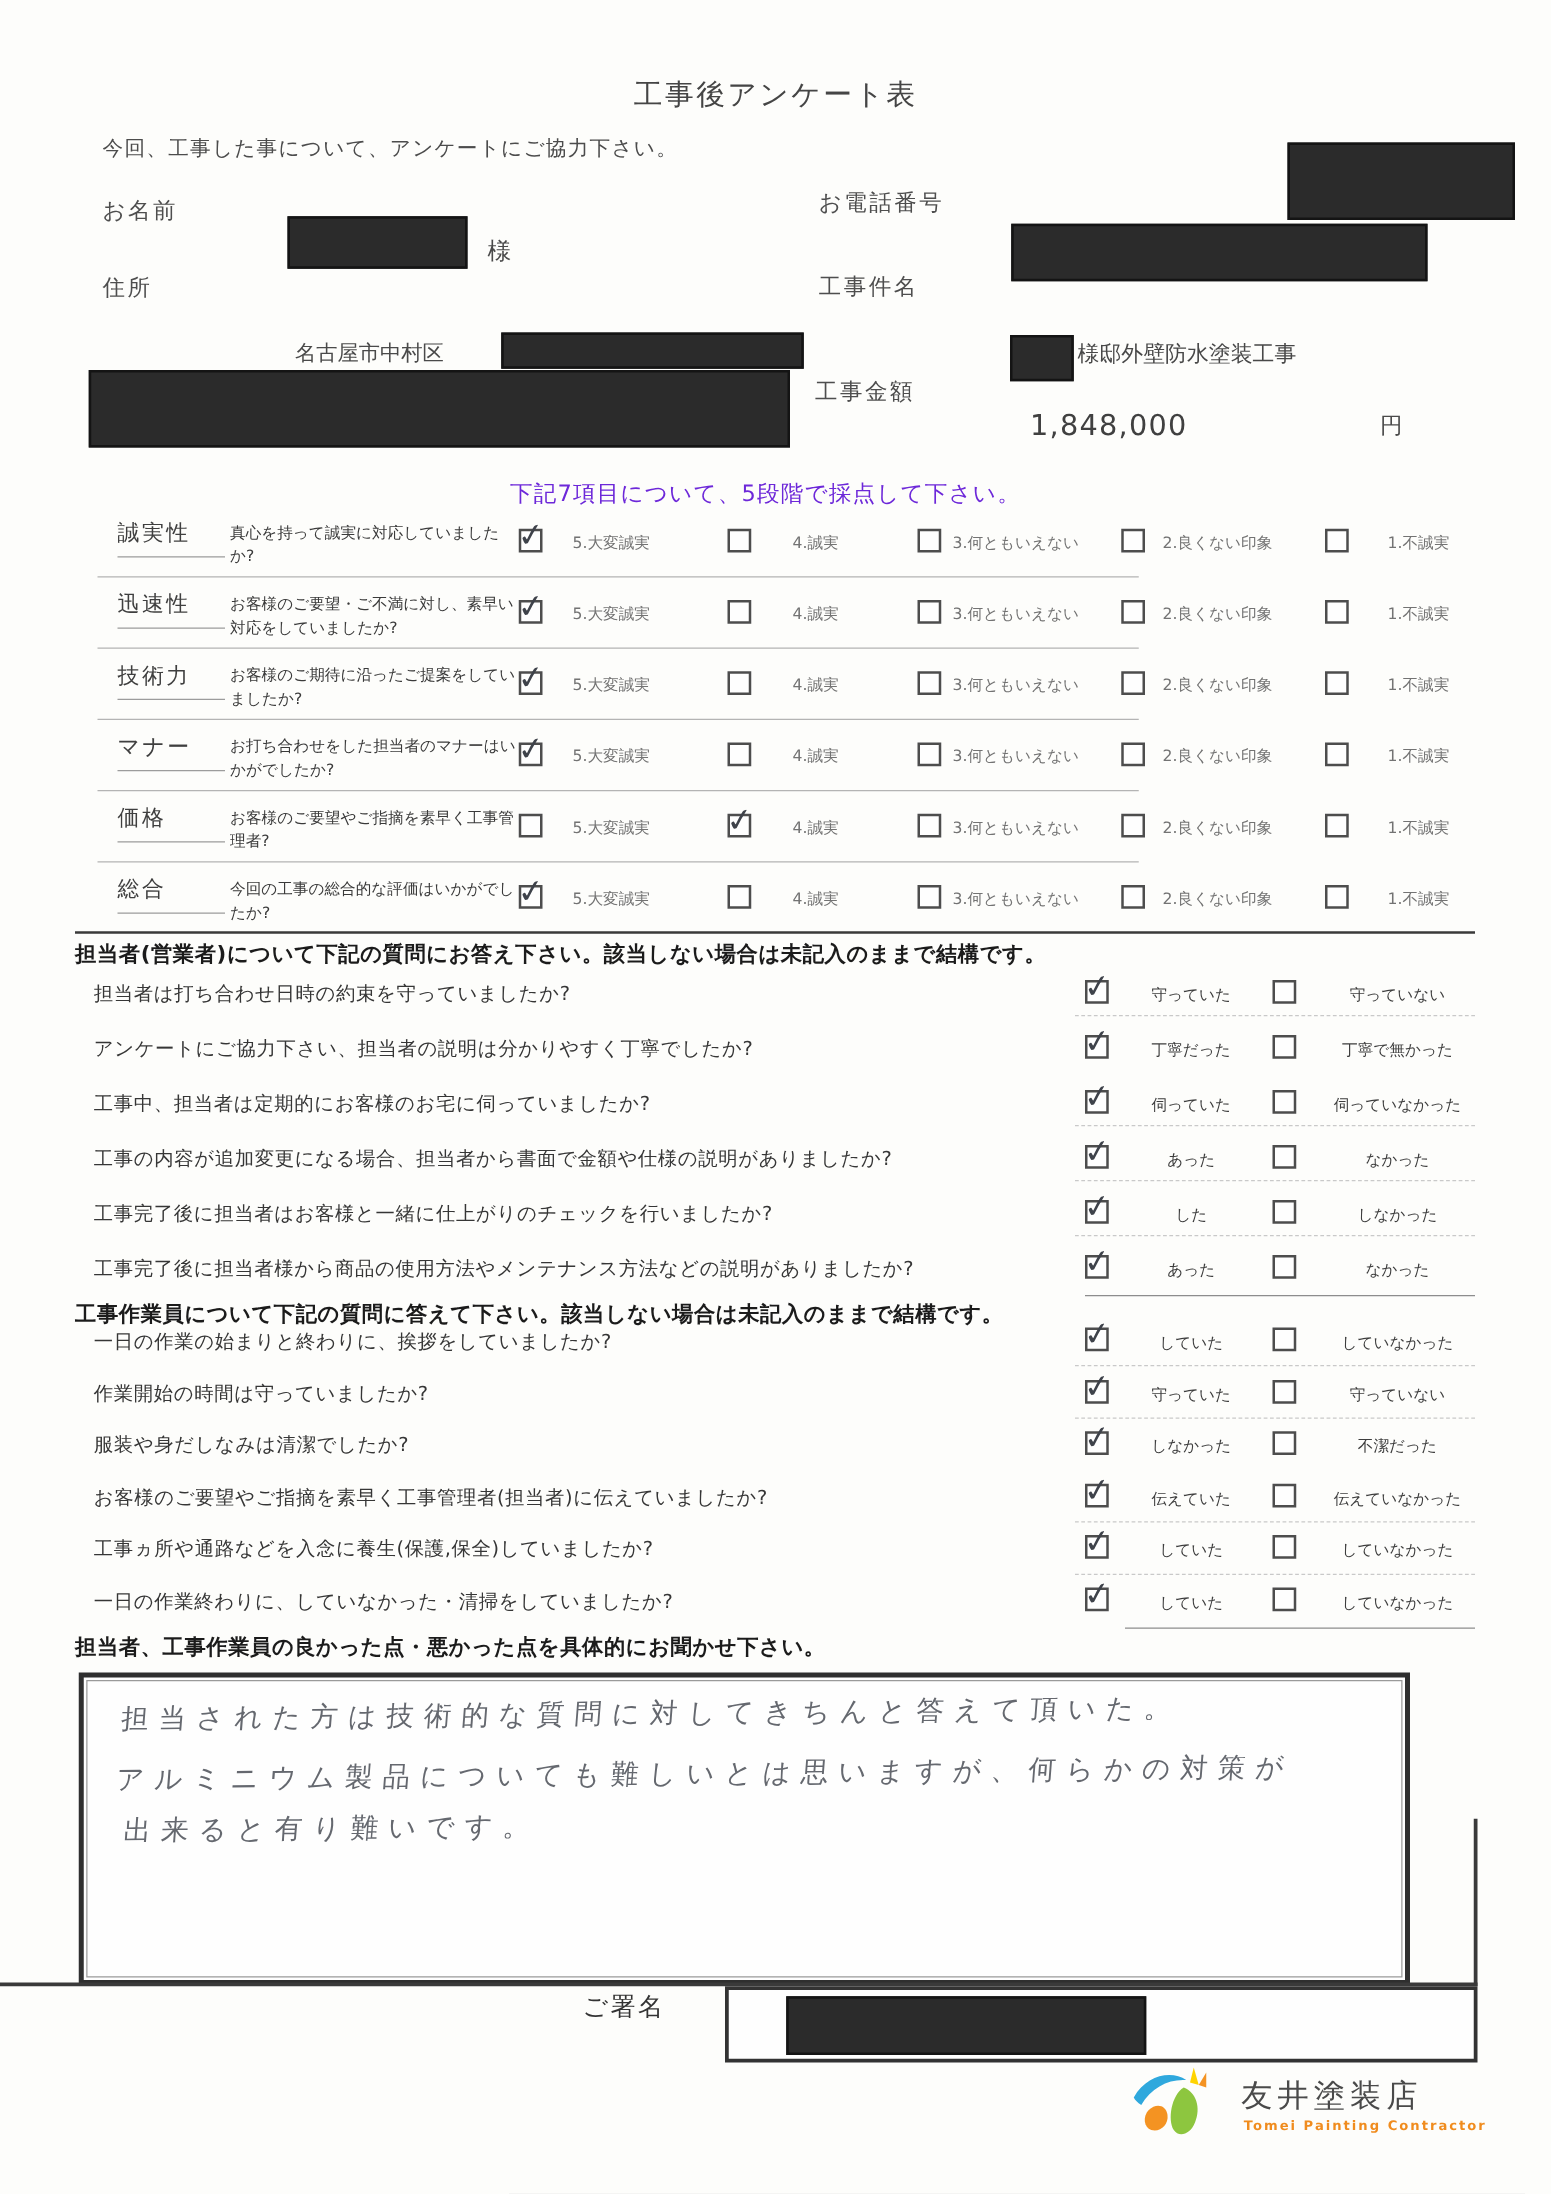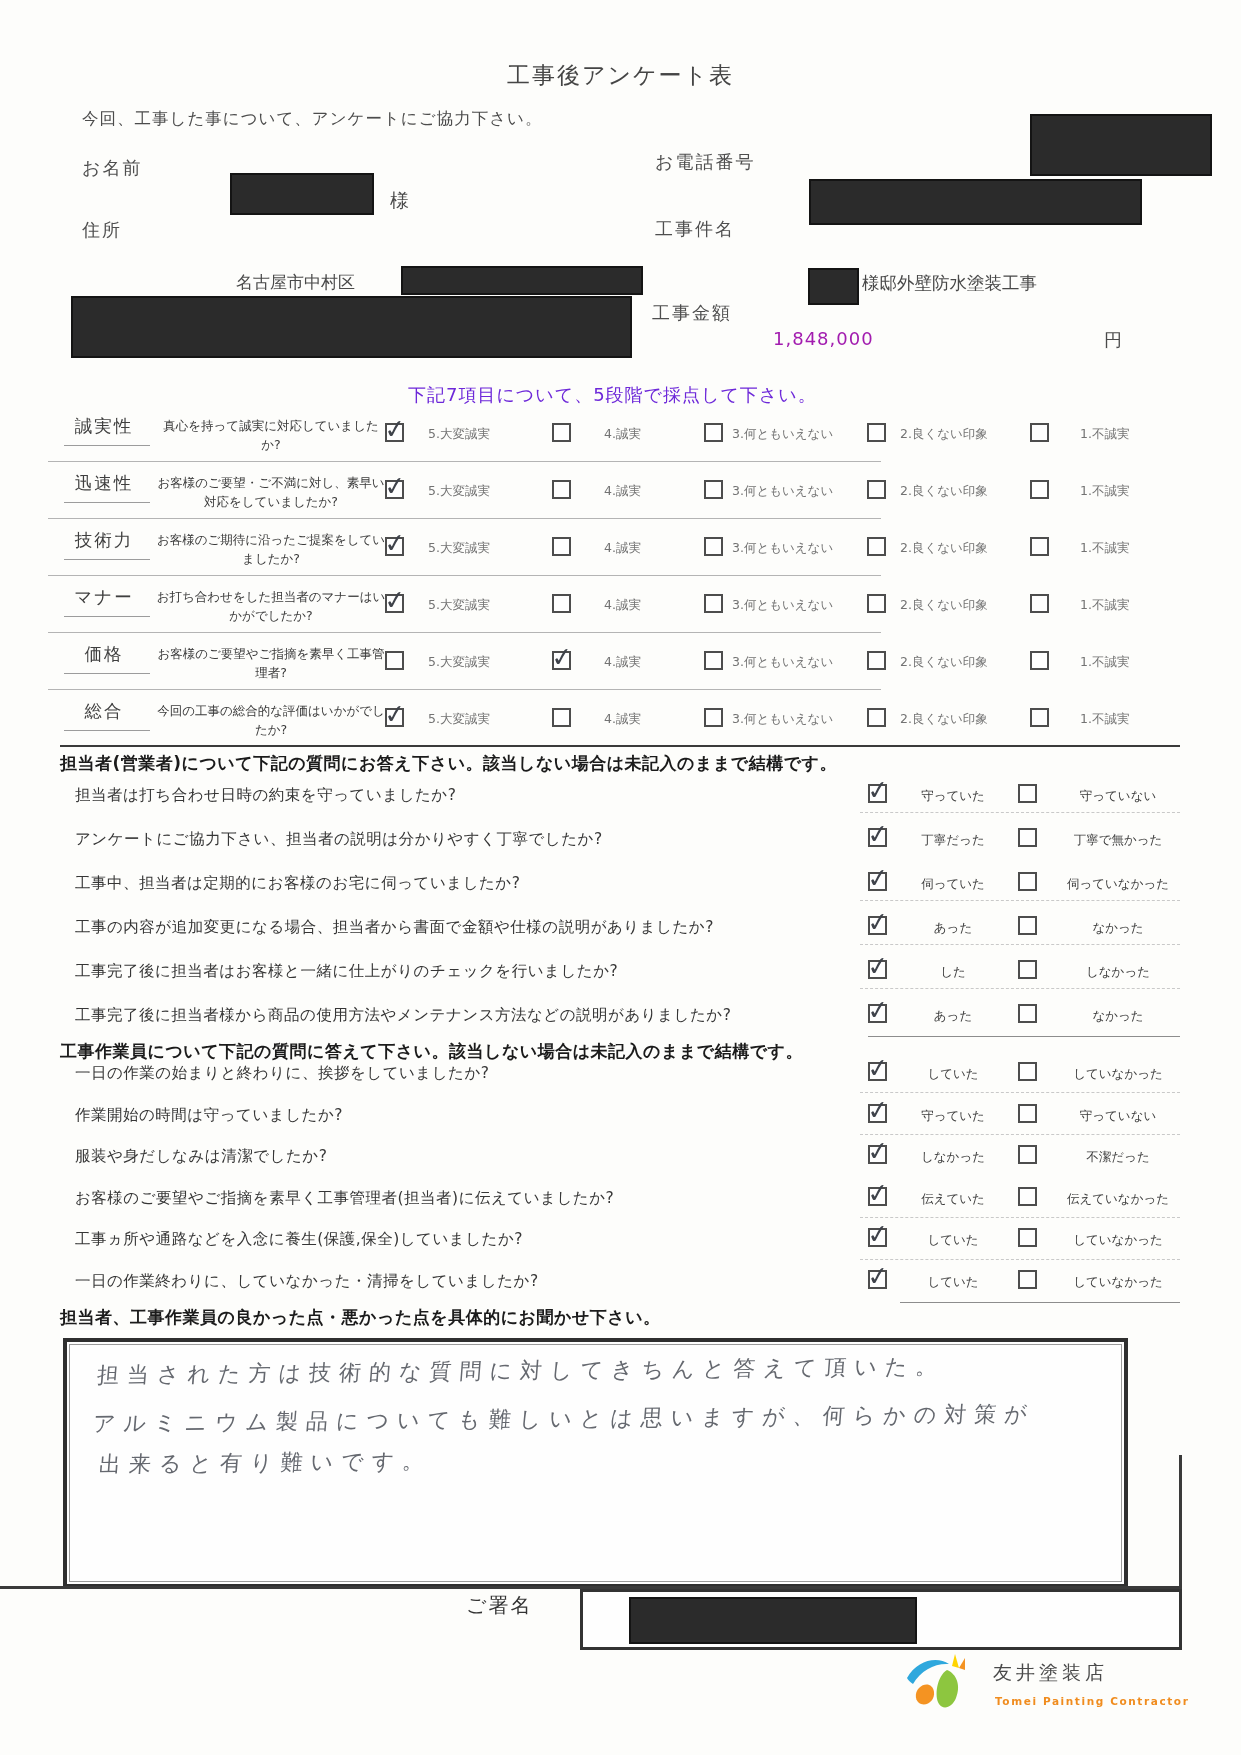--- a/index.html
+++ b/index.html
@@ -9,21 +9,21 @@
   .redact{position:absolute;background:#2b2b2b;border:2px solid #141414;box-sizing:border-box;}
   .page-title{left:0;width:1241px;top:60px;text-align:center;font-size:23px;letter-spacing:2px;color:#454545;}
   .intro{left:82px;top:108px;font-size:16.5px;color:#4c4c4c;letter-spacing:1px;}
   .flabel{font-size:18px;color:#4e4e4e;letter-spacing:2px;}
   .instruction{left:408px;top:383px;font-size:18px;color:#6d28d9;letter-spacing:1px;}
   
   .cb{position:absolute;width:15px;height:15px;border:2px solid #4d4d4d;background:#fefefe;box-sizing:content-box;}
   .cb.checked::after{content:"✓";position:absolute;left:-3px;top:-11px;font-size:26px;color:#3e424a;
                      transform:rotate(-7deg);font-weight:400;}
   
-  .rrow{position:absolute;left:46px;width:1120px;height:57px;text-align:center;}
+  .rrow{position:absolute;left:76px;width:1120px;height:57px;}
   .rcat{position:absolute;left:18px;top:0;min-width:80px;font-size:17.5px;color:#3f3f3f;letter-spacing:2px;
         border-bottom:1px solid #9c9c9c;padding:0 6px 7px 0;}
   .rq{position:absolute;left:108px;top:2px;width:234px;font-size:12.5px;line-height:1.55;color:#3a3a3a;}
   .rsep{position:absolute;left:2px;top:47px;width:833px;border-top:1px solid #b4b4b4;}
   .rlab{position:absolute;top:12px;font-size:12.5px;color:#737373;white-space:nowrap;}
   .o1{left:339px;top:9px}.o2{left:506px;top:9px}.o3{left:658px;top:9px}.o4{left:821px;top:9px}.o5{left:984px;top:9px}
   .l1{left:382px}.l2{left:558px}.l3{left:686px}.l4{left:854px}.l5{left:1034px}
   
   .sechead{position:absolute;left:60px;width:1120px;text-align:left;font-size:17px;font-weight:bold;
            color:#1b1b1b;letter-spacing:0.5px;}
@@ -39,21 +39,21 @@
   
   .comment-box{position:absolute;left:63px;top:1338px;width:1065px;height:250px;
                border:4px solid #2f2f2f;box-sizing:border-box;background:#fefefe;}
   .comment-box::before{content:"";position:absolute;left:2px;top:2px;right:2px;bottom:2px;border:1px solid #9a9a9a;}
   .hand{position:absolute;font-size:22px;color:#4b4f57;letter-spacing:8px;white-space:nowrap;
         transform:rotate(-0.6deg) skewX(-5deg);opacity:0.85;}
   
   .sig-label{font-size:20px;color:#333;letter-spacing:2px;}
   .sig-box{position:absolute;left:580px;top:1589px;width:602px;height:61px;border:3px solid #333;box-sizing:border-box;background:#fefefe;}
   
-  .logo-jp{font-size:19px;color:#4a4a4a;letter-spacing:4px;}
+  .logo-jp{font-size:25px;color:#4a4a4a;letter-spacing:4px;}
   .logo-en{font-size:10.5px;color:#f08c1e;letter-spacing:1.6px;font-weight:bold;}
 </style>
 </head>
 <body>
 <div id="page">
 
   <div class="abs page-title">工事後アンケート表</div>
   <div class="abs intro">今回、工事した事について、アンケートにご協力下さい。</div>
 
   <div class="abs flabel" style="left:82px;top:156px">お名前</div>
@@ -66,21 +66,21 @@
   <div class="redact" style="left:809px;top:179px;width:333px;height:46px"></div>
 
   <div class="abs flabel" style="left:655px;top:217px">工事件名</div>
   <div class="abs" style="left:236px;top:271px;font-size:17px;color:#4a4a4a">名古屋市中村区</div>
   <div class="redact" style="left:401px;top:266px;width:242px;height:29px"></div>
   <div class="redact" style="left:71px;top:296px;width:561px;height:62px"></div>
 
   <div class="redact" style="left:808px;top:268px;width:51px;height:37px"></div>
   <div class="abs" style="left:862px;top:271px;font-size:17.5px;color:#484848">様邸外壁防水塗装工事</div>
   <div class="abs flabel" style="left:652px;top:301px">工事金額</div>
-  <div class="abs" style="left:773px;top:328px;font-size:18px;color:#a21caf;letter-spacing:1px">1,848,000</div>
+  <div class="abs" style="left:824px;top:328px;font-size:23px;color:#404040;letter-spacing:1px">1,848,000</div>
   <div class="abs" style="left:1104px;top:328px;font-size:18px;color:#4a4a4a">円</div>
 
   <div class="abs instruction">下記7項目について、5段階で採点して下さい。</div>
 
   <div class="rrow" style="top:414px">
     <span class="rcat">誠実性</span>
     <span class="rq">真心を持って誠実に対応していましたか?</span>
     <span class="cb o1 checked"></span>
     <span class="rlab l1">5.大変誠実</span>
     <span class="cb o2"></span>

